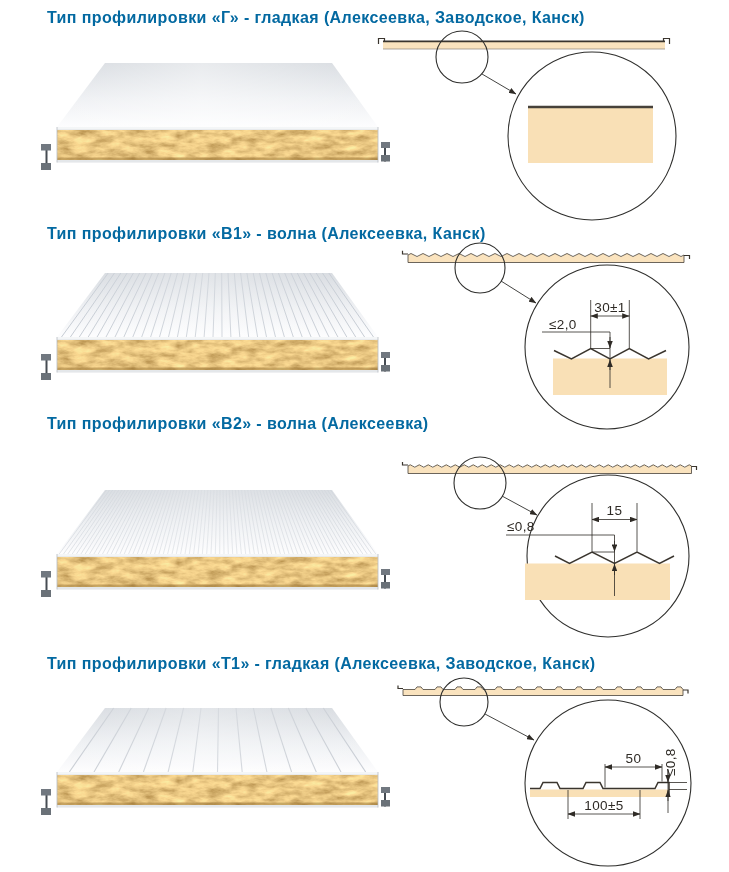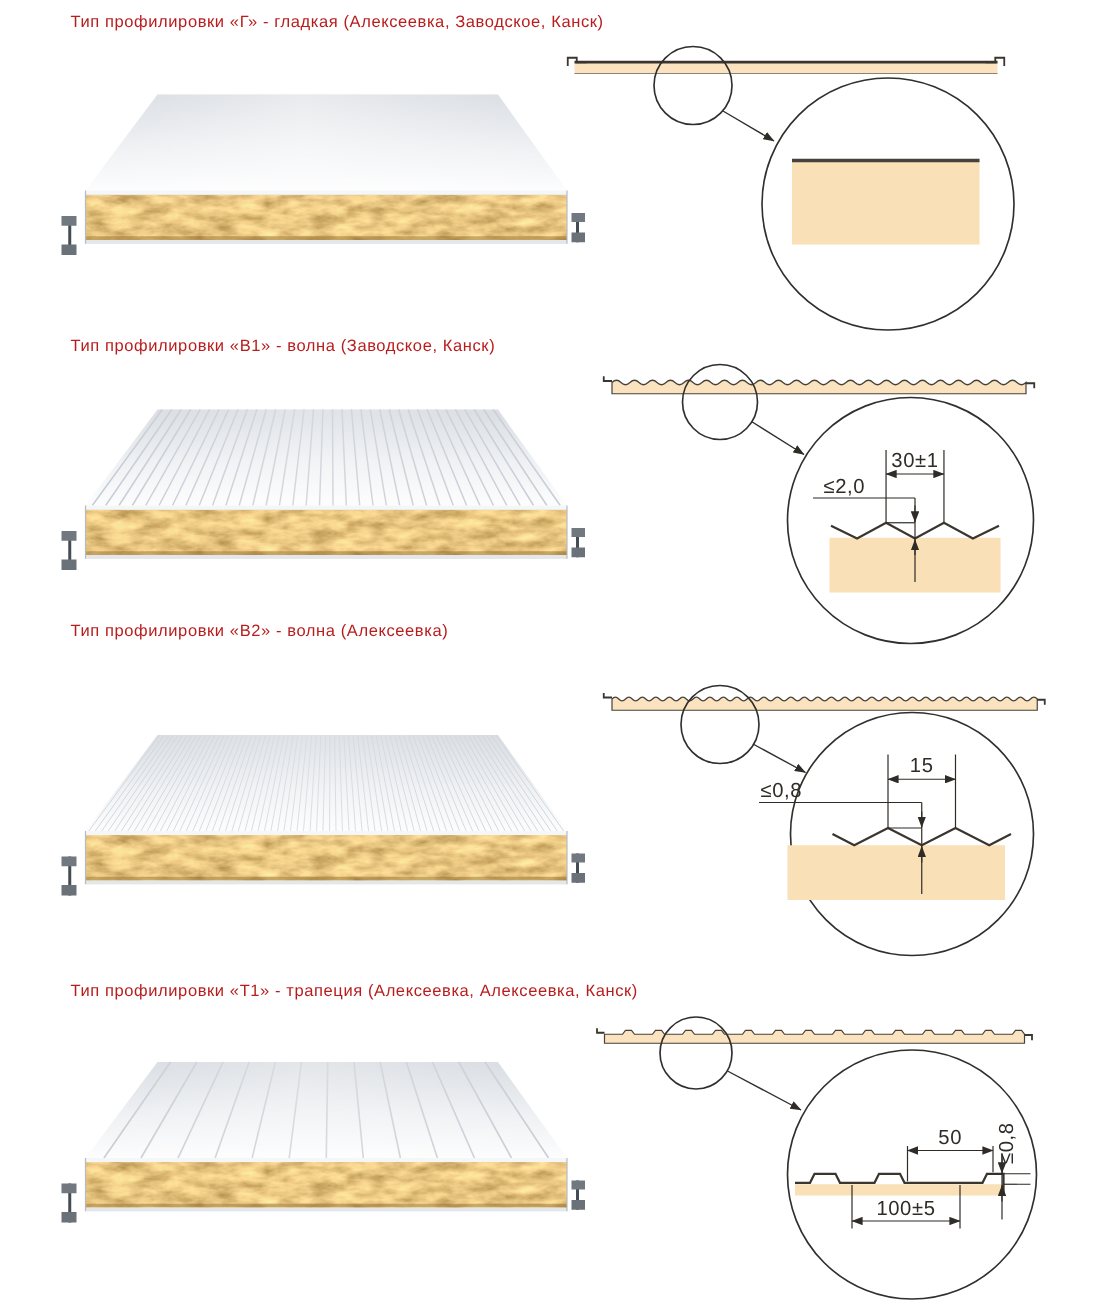--- a/index.html
+++ b/index.html
@@ -1,19 +1,19 @@
 <!DOCTYPE html>
 <html><head>
 <meta charset="utf-8">
 <style>
   html,body{margin:0;padding:0;background:#ffffff;}
   body{position:relative;width:729px;height:872px;overflow:hidden;
        font-family:"Liberation Sans",sans-serif;}
-  .title{position:absolute;left:47px;color:#b91c1c;font-size:11px;
-         font-weight:400;letter-spacing:.4px;white-space:nowrap;}
+  .title{position:absolute;left:47px;color:#0369a1;font-size:16px;
+         font-weight:700;letter-spacing:.4px;white-space:nowrap;}
   .t1{top:9px}.t2{top:225px}.t3{top:415px}.t4{top:655px}
   svg{position:absolute;display:block;overflow:visible;}
   .panel1{left:40px;top:58px}.panel2{left:40px;top:268px}
   .panel3{left:40px;top:485px}.panel4{left:40px;top:703px}
   .diag1{left:375px;top:28px}.diag2{left:375px;top:238px}
   .diag3{left:375px;top:448px}.diag4{left:375px;top:668px}
   .band{fill:#fae3be;stroke:#46413a;stroke-width:.8;}
   .hook{fill:none;stroke:#3a352e;stroke-width:1.2;}
   .callout{fill:none;stroke:#2f2f2d;stroke-width:1.1;}
   .bigc{fill:#ffffff;stroke:#2f2f2d;stroke-width:1.1;}
@@ -85,21 +85,21 @@
   </g>
   <circle cx="87" cy="29" r="26" class="callout"></circle>
   <line x1="107" y1="46" x2="141" y2="66" class="leader" marker-end="url(#mA)"></line>
   <circle cx="217" cy="108" r="84" class="bigc"></circle>
   <g>
     <rect x="153" y="79" width="125" height="56" class="beige"></rect>
     <line x1="153" y1="79" x2="278" y2="79" stroke="#46413a" stroke-width="2.4"></line>
   </g>
 </svg>
 
-<div class="title t2">Тип профилировки «В1» - волна (Заводское, Канск)</div>
+<div class="title t2">Тип профилировки «В1» - волна (Алексеевка, Канск)</div>
 
 <svg class="panel2" width="356" height="122" viewBox="0 0 356 122">
   <polygon points="65,5 292,5 338,69 17,69" fill="url(#topG)"></polygon>
   <g>
       <line x1="68.2" y1="5" x2="21.5" y2="69" stroke="#c6ccd4" stroke-width="1"></line>
       <line x1="74.5" y1="5" x2="30.4" y2="69" stroke="#c6ccd4" stroke-width="1"></line>
       <line x1="80.8" y1="5" x2="39.3" y2="69" stroke="#c6ccd4" stroke-width="1"></line>
       <line x1="87.1" y1="5" x2="48.2" y2="69" stroke="#c6ccd4" stroke-width="1"></line>
       <line x1="93.4" y1="5" x2="57.1" y2="69" stroke="#c6ccd4" stroke-width="1"></line>
       <line x1="99.7" y1="5" x2="66.0" y2="69" stroke="#c6ccd4" stroke-width="1"></line>
@@ -295,21 +295,21 @@
     <text x="239.5" y="66.5" text-anchor="middle" class="dimtx">15</text>
     <line x1="131" y1="87" x2="239.5" y2="87" class="xl"></line>
     <text x="132" y="83" text-anchor="start" class="dimtx">≤0,8</text>
     <line x1="239.5" y1="87" x2="239.5" y2="148" class="xl"></line>
     <line x1="217" y1="104" x2="239.5" y2="104" class="xl"></line>
     <line x1="239.5" y1="93" x2="239.5" y2="103.5" class="xl" marker-end="url(#mA)"></line>
     <line x1="239.5" y1="127" x2="239.5" y2="116.3" class="xl" marker-end="url(#mA)"></line>
   </g>
 </svg>
 
-<div class="title t4">Тип профилировки «Т1» - трапеция (Алексеевка, Алексеевка, Канск)</div>
+<div class="title t4">Тип профилировки «Т1» - гладкая (Алексеевка, Заводское, Канск)</div>
 
 <svg class="panel4" width="356" height="122" viewBox="0 0 356 122">
   <polygon points="65,5 292,5 338,69 17,69" fill="url(#topG)"></polygon>
   <g>
       <line x1="73.7" y1="5" x2="29.3" y2="69" stroke="#c8cdd4" stroke-width="1.1"></line>
       <line x1="91.2" y1="5" x2="54.0" y2="69" stroke="#c8cdd4" stroke-width="1.1"></line>
       <line x1="108.7" y1="5" x2="78.7" y2="69" stroke="#c8cdd4" stroke-width="1.1"></line>
       <line x1="126.1" y1="5" x2="103.4" y2="69" stroke="#c8cdd4" stroke-width="1.1"></line>
       <line x1="143.6" y1="5" x2="128.1" y2="69" stroke="#c8cdd4" stroke-width="1.1"></line>
       <line x1="161.0" y1="5" x2="152.8" y2="69" stroke="#c8cdd4" stroke-width="1.1"></line>

